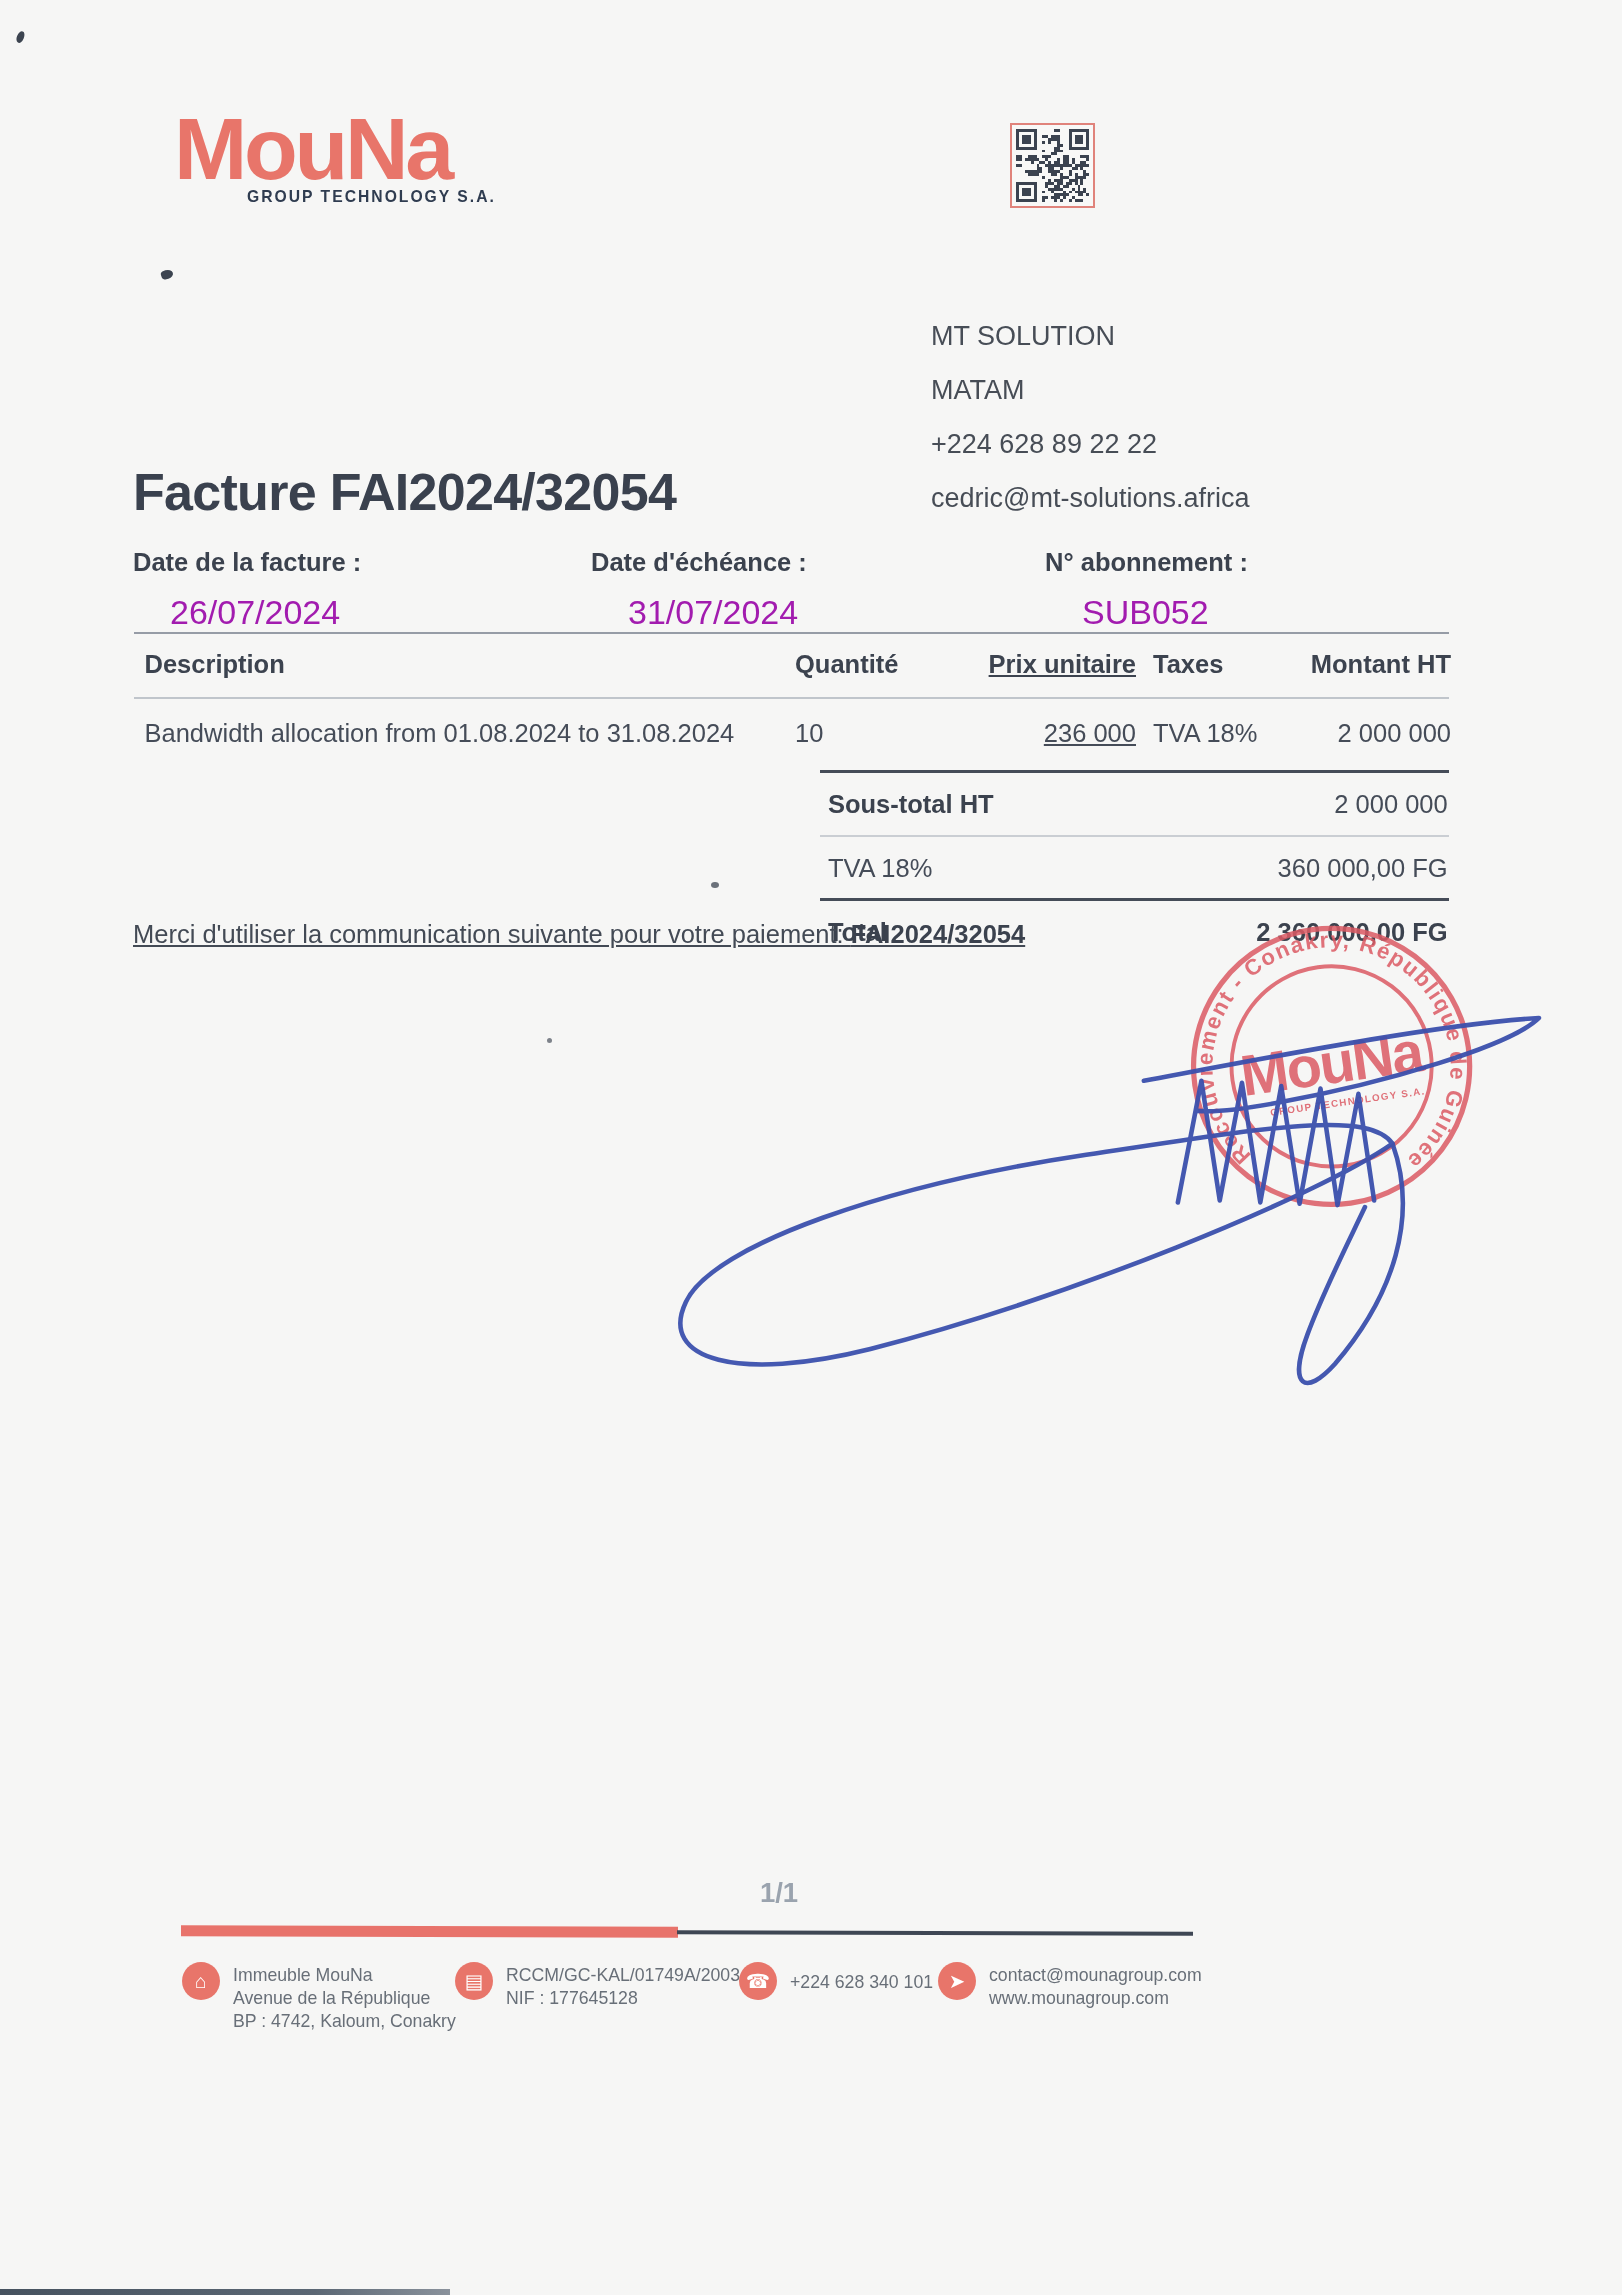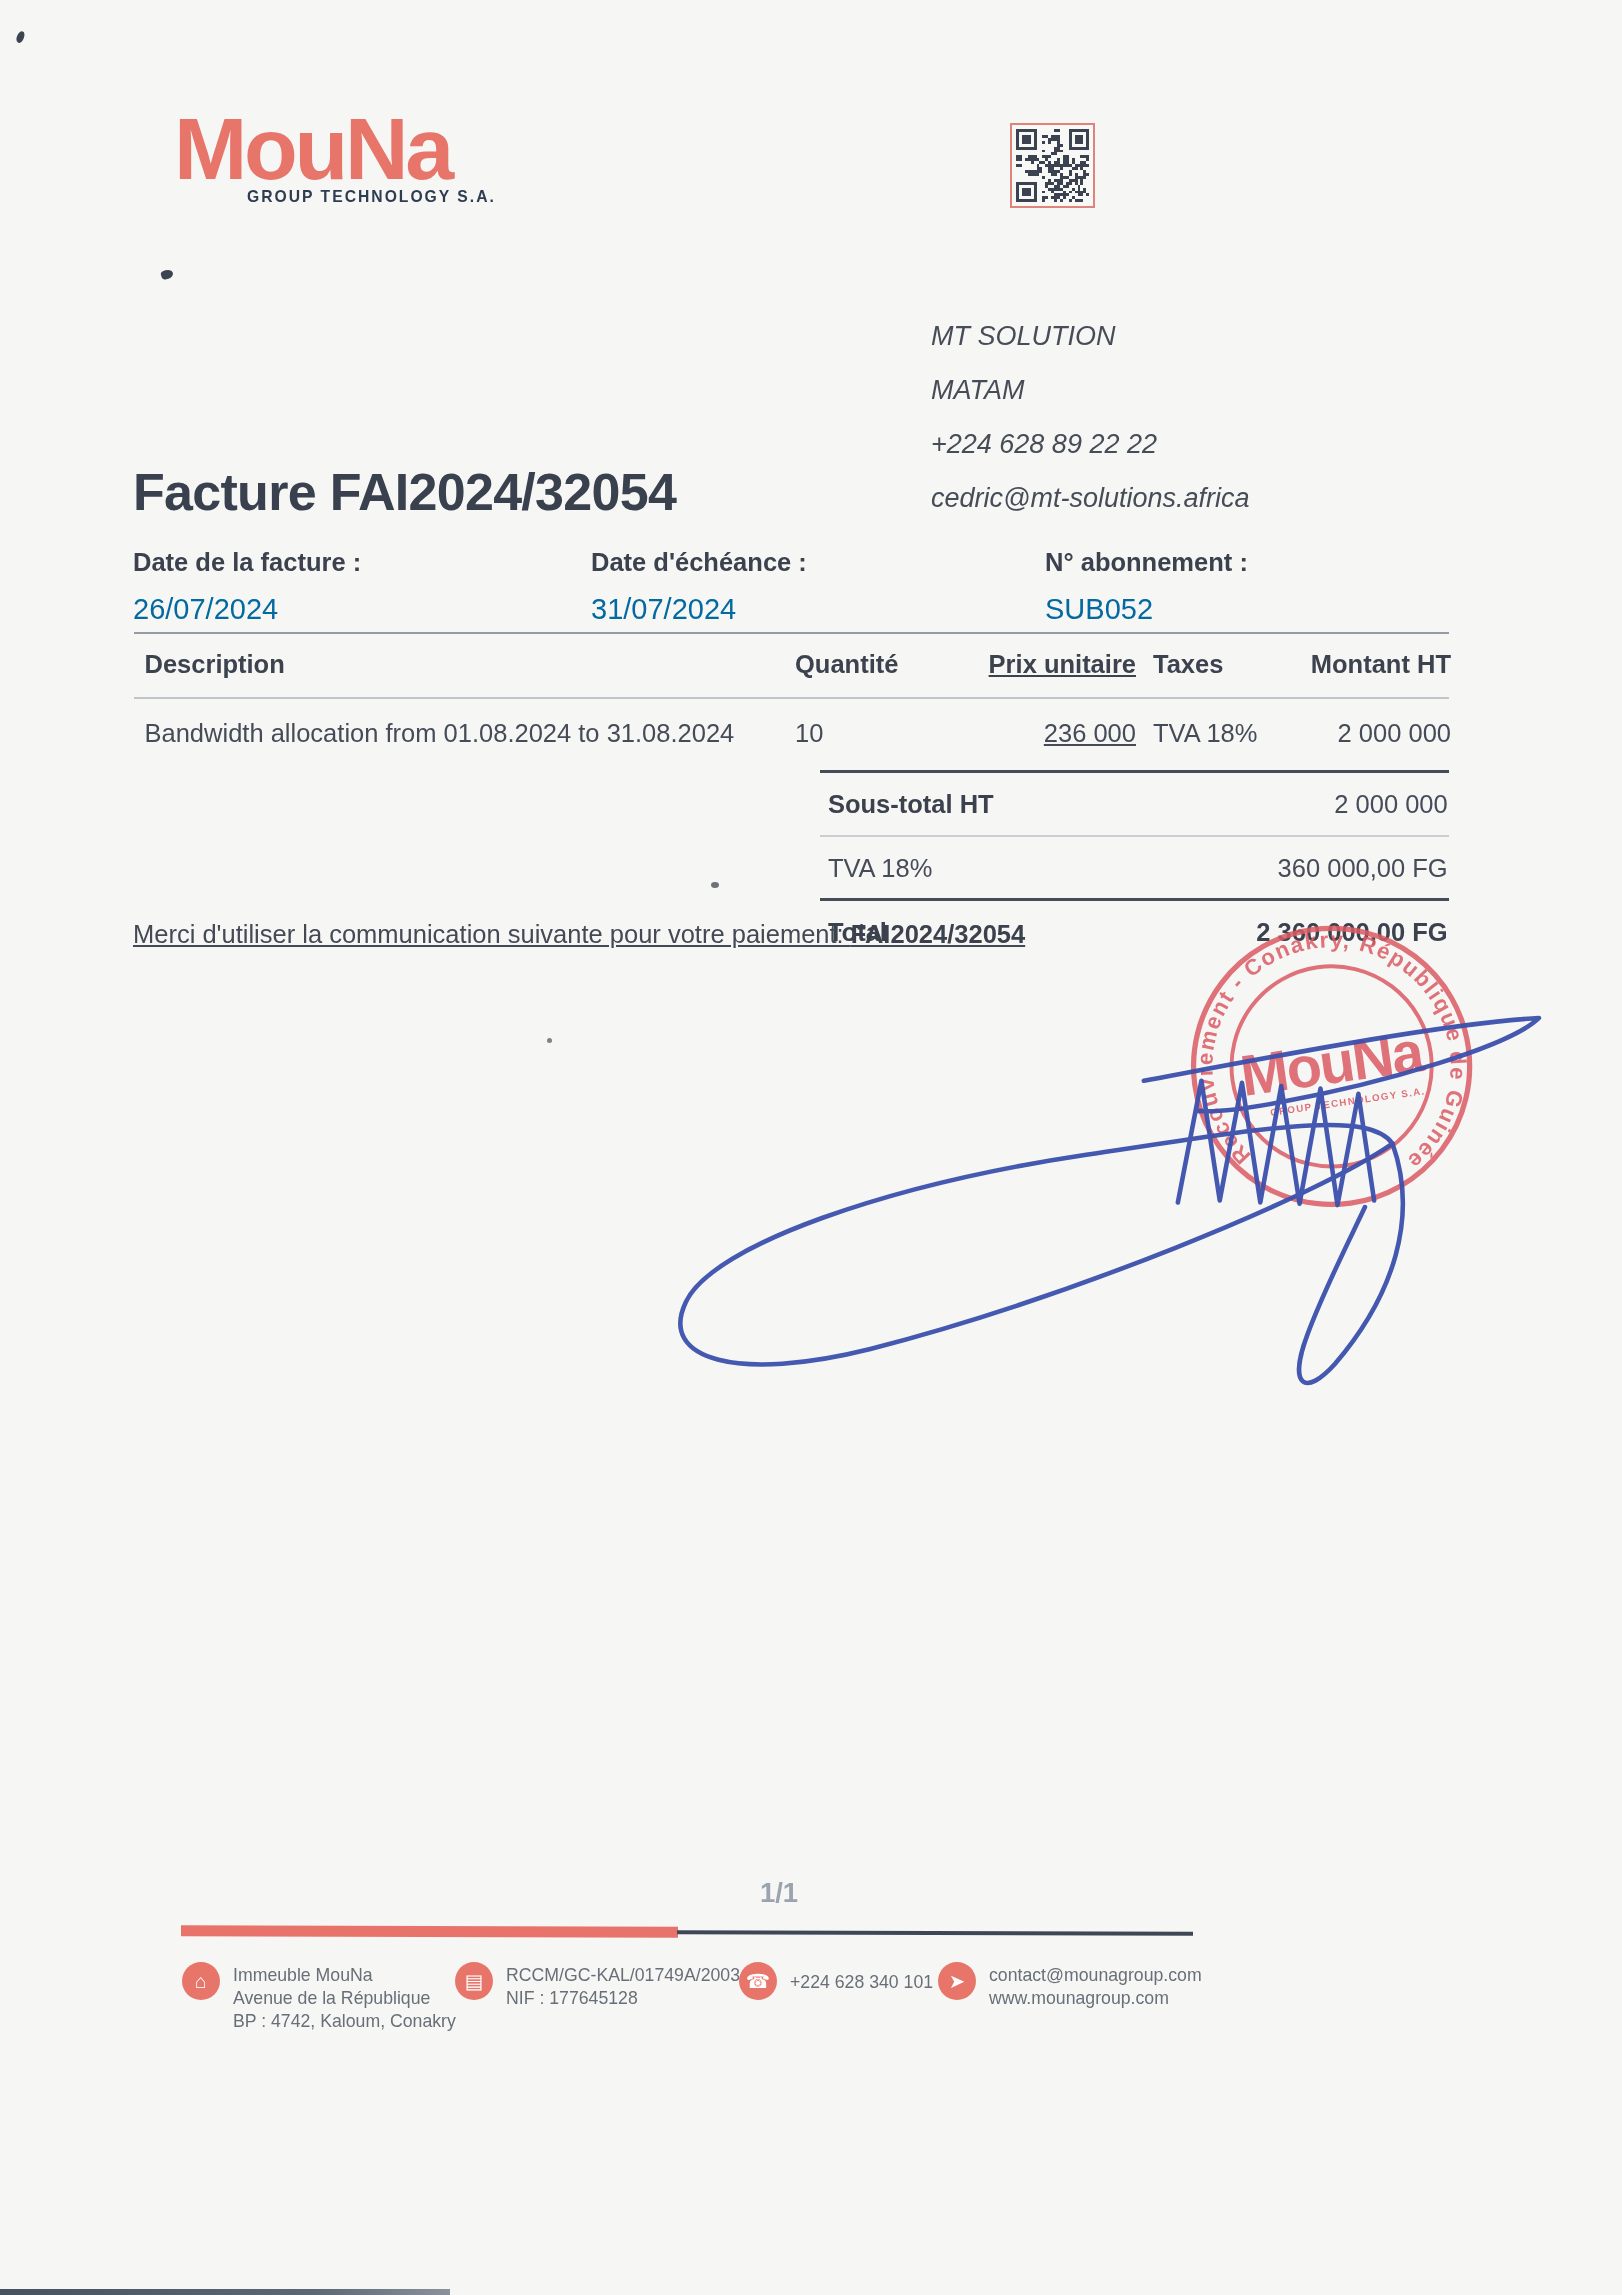--- a/index.html
+++ b/index.html
@@ -12,27 +12,27 @@
   .logo-name{font-size:88px;font-weight:bold;color:#e8756a;letter-spacing:-3.3px;line-height:1;}
   .logo-sub{font-size:15.7px;font-weight:bold;color:#2f3c50;letter-spacing:2px;margin-left:73px;margin-top:-5.2px;}
 
   
   .qr-frame{left:1010px;top:123px;width:85px;height:85px;border:2.6px solid #e0837b;
             box-sizing:border-box;padding:3.9px;background:#f8f8f7;}
   .qr-grid{width:100%;height:100%;}
   .qr-grid svg{display:block;width:100%;height:100%;}
 
   
-  .customer{left:931px;top:309px;font-size:27px;line-height:54px;color:#474d56;font-style:italic;}
+  .customer{left:931px;top:309px;font-size:27px;line-height:54px;color:#474d56;}
 
   
   .title{left:133px;top:462px;font-size:52px;font-weight:bold;color:#3a414e;letter-spacing:-0.7px;margin:0;}
   .meta-col{top:548px;}
   .meta-label{font-size:25.5px;font-weight:bold;color:#3b424e;}
-  .meta-value{font-size:29px;color:#0369a1;margin-top:15.7px;}
+  .meta-value{font-size:34px;color:#a21caf;margin-top:15.7px;margin-left:37px;}
 
   
   .items-table{left:134px;top:632px;width:1315px;border-top:2.6px solid rgba(118,126,139,.75);}
   .trow{display:flex;align-items:baseline;}
   .thead{padding:15.7px 0 18.3px 0;font-weight:bold;font-size:25.5px;color:#3c434f;
          border-bottom:2px solid rgba(148,156,168,.55);}
   .tbody{padding-top:19.6px;font-size:25.5px;color:#454c58;}
   .c-desc{flex:0 0 661px;padding-left:10.5px;box-sizing:border-box;}
   .c-qty{flex:0 0 164px;text-align:left;}
   .c-price{flex:0 0 177px;text-align:right;text-decoration:underline;}

